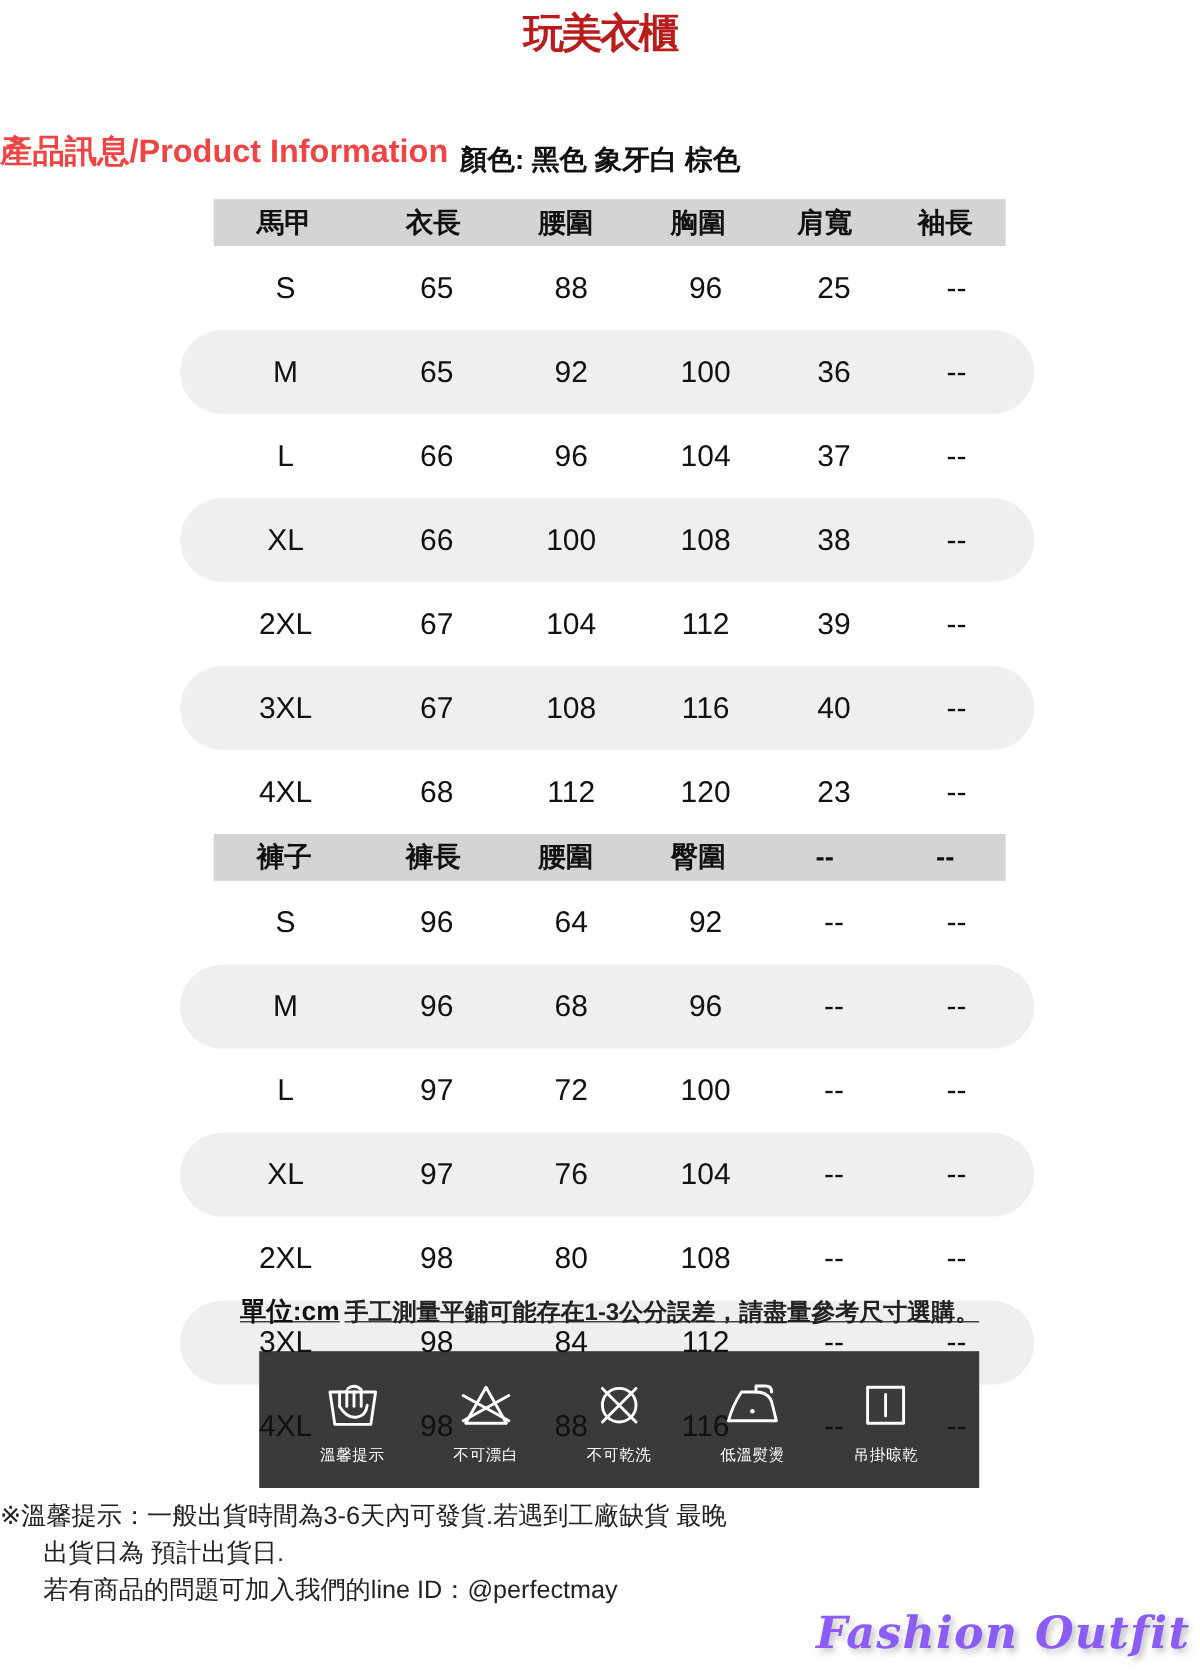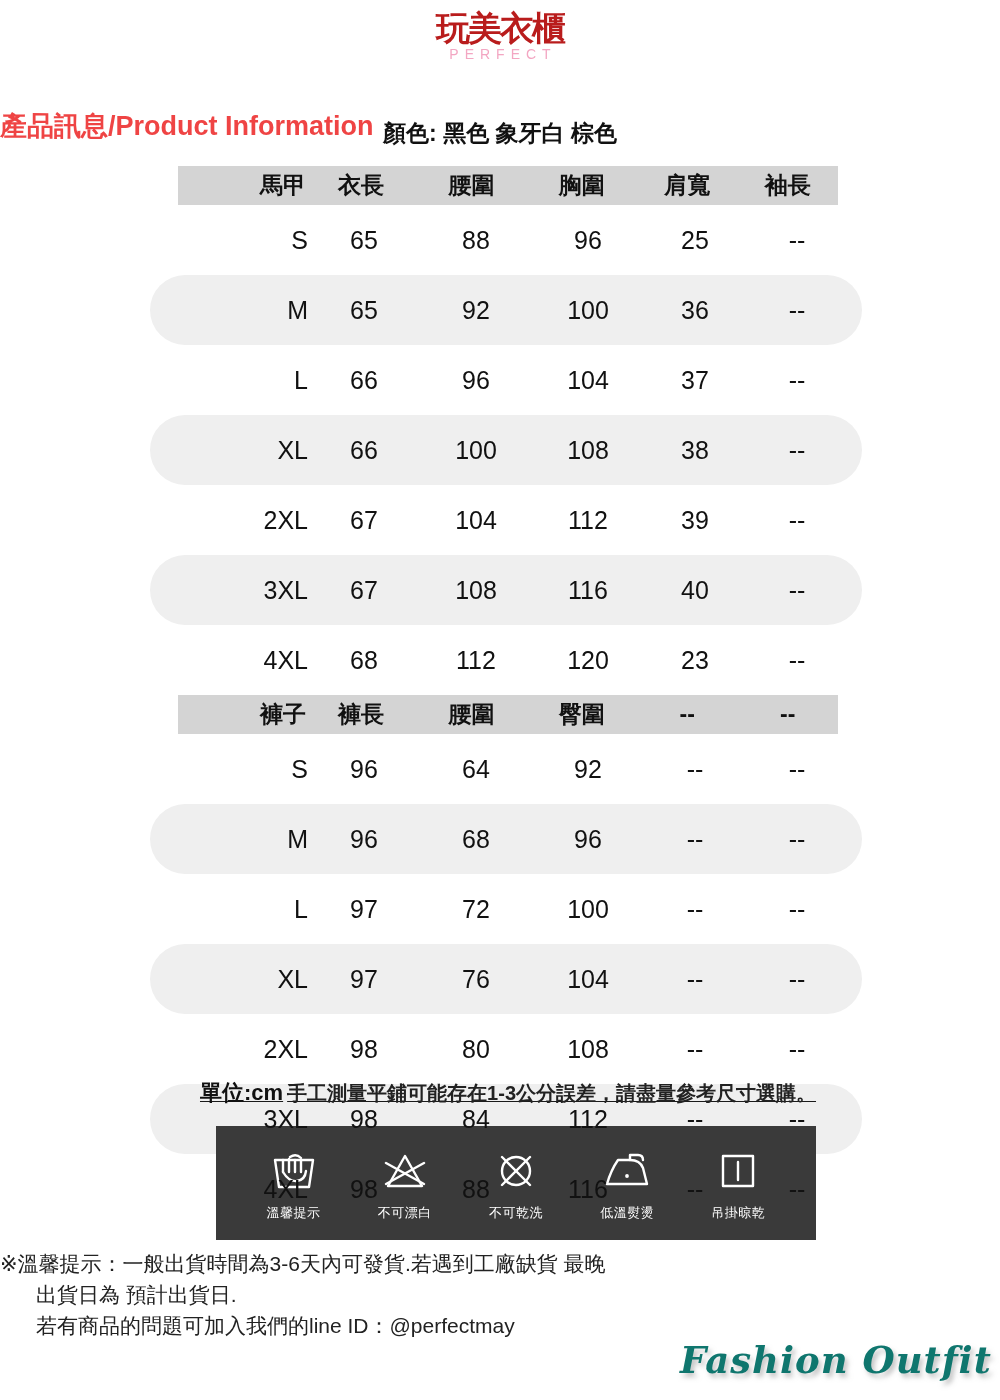--- a/index.html
+++ b/index.html
@@ -88,21 +88,21 @@
     text-align: center;
     font-size: 25px;
     color: #111;
     line-height: 1;
   }
   .trow.header .cell {
     font-size: 23px;
     font-weight: 700;
   }
   
-  .c0 { width: 140px; margin-left: 28px; text-align: right; }
+  .c0 { width: 140px; margin-left: 28px; }
   .c1 { width: 112px; }
   .c2 { width: 112px; }
   .c3 { width: 112px; }
   .c4 { width: 102px; }
   .c5 { width: 102px; }
   .trow.header .c0 { width: 140px; margin-left: -10px; }
 
   
   .unit-note {
     position: absolute;
@@ -170,34 +170,33 @@
   .watermark {
     position: absolute;
     top: 1338px;
     left: 680px;
     width: 300px;
     height: 56px;
     font-family: "DejaVu Serif", serif;
     font-style: italic;
     font-weight: 700;
     font-size: 37px;
-    color: #0f766e;
+    color: #8b5cf6;
     text-shadow: 3px 4px 5px rgba(150,150,150,0.55);
     letter-spacing: 1px;
     white-space: nowrap;
   }
 </style>
 </head>
 <body>
 
 <div class="page">
 
   <div class="brand">
     <div class="brand-cn">玩美衣櫃</div>
-    <div class="brand-en">PERFECT</div>
   </div>
 
   <div class="title-main">產品訊息/Product Information</div>
   <div class="title-sub">顏色: 黑色 象牙白 棕色</div>
 
   <div class="table-wrap">
 
     <div class="trow header">
       <div class="cell c0">馬甲</div>
       <div class="cell c1">衣長</div>

